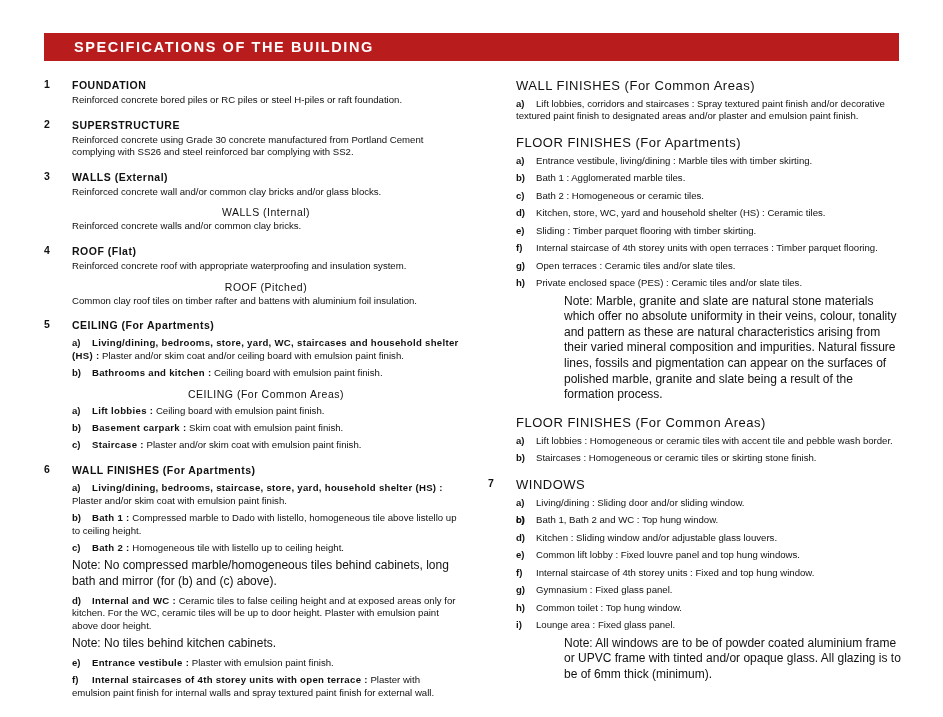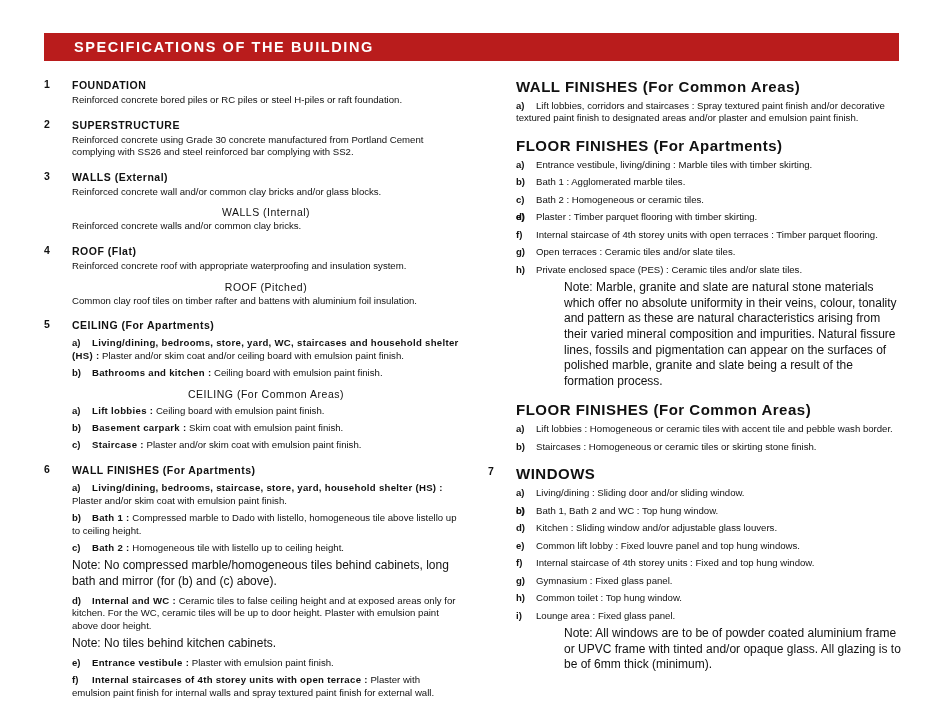--- a/index.html
+++ b/index.html
@@ -108,22 +108,22 @@
   }
   .note {
     font-size: 12px;
     line-height: 1.3;
     margin-top: 4px;
   }
   .note-indent {
     margin-left: 48px;
   }
   .block-head {
-    font-size: 15px;
-    font-weight: bold;
+    font-size: 13px;
+    font-weight: normal;
     letter-spacing: 0.5px;
     margin-top: 12px;
     margin-bottom: 2px;
   }
   .block-head.first { margin-top: 0; }
   .r-item {
     position: relative;
     margin-top: 5px;
     font-size: 9.6px;
     line-height: 1.3;
@@ -275,24 +275,25 @@
         <div class="r-item">
           <span class="letter">b)</span>
           <span class="itext"><span class="lead">Bath 1 :</span><span> Agglomerated marble tiles.</span></span>
         </div>
         <div class="r-item">
           <span class="letter">c)</span>
           <span class="itext"><span class="lead">Bath 2 :</span><span> Homogeneous or ceramic tiles.</span></span>
         </div>
         <div class="r-item">
           <span class="letter">d)</span>
+          <span class="itext"><span class="lead">Kitchen, store, WC, yard and household shelter (HS) :</span><span> Ceramic tiles.</span></span>
         </div>
         <div class="r-item">
           <span class="letter">e)</span>
-          <span class="itext"><span class="lead">Plaster :</span><span> Timber parquet flooring with timber skirting.</span></span>
+          <span class="itext"><span class="lead">Sliding :</span><span> Timber parquet flooring with timber skirting.</span></span>
         </div>
         <div class="r-item">
           <span class="letter">f)</span>
           <span class="itext"><span class="lead">Internal staircase of 4th storey units with open terraces :</span><span> Timber parquet flooring.</span></span>
         </div>
         <div class="r-item">
           <span class="letter">g)</span>
           <span class="itext"><span class="lead">Open terraces :</span><span> Ceramic tiles and/or slate tiles.</span></span>
         </div>
         <div class="r-item">

